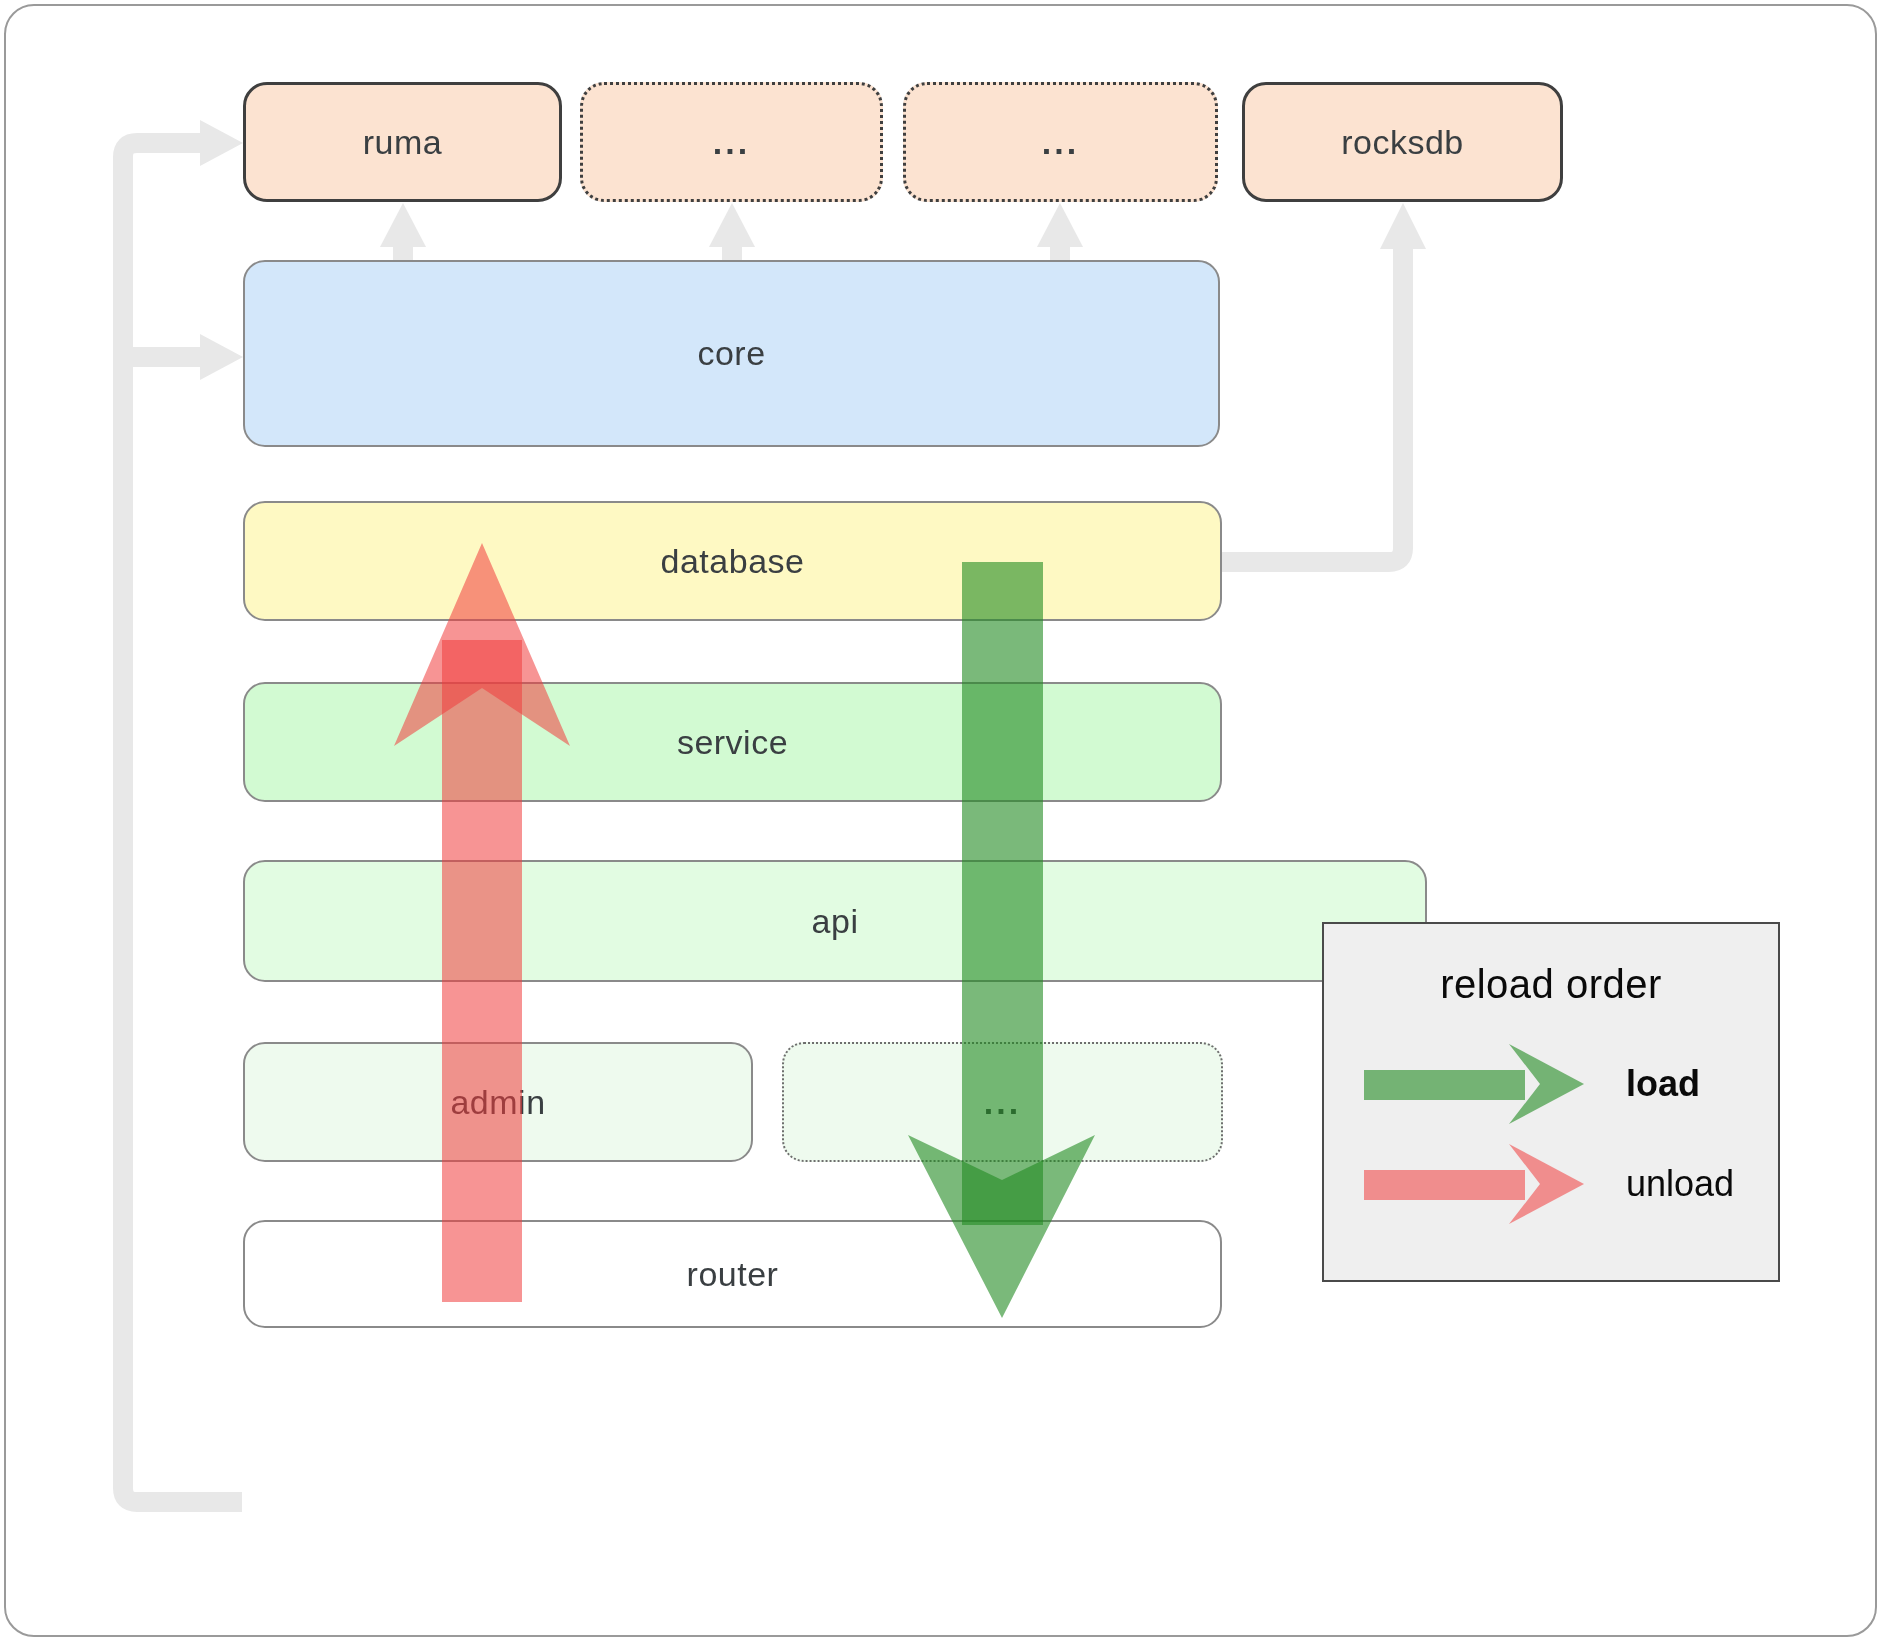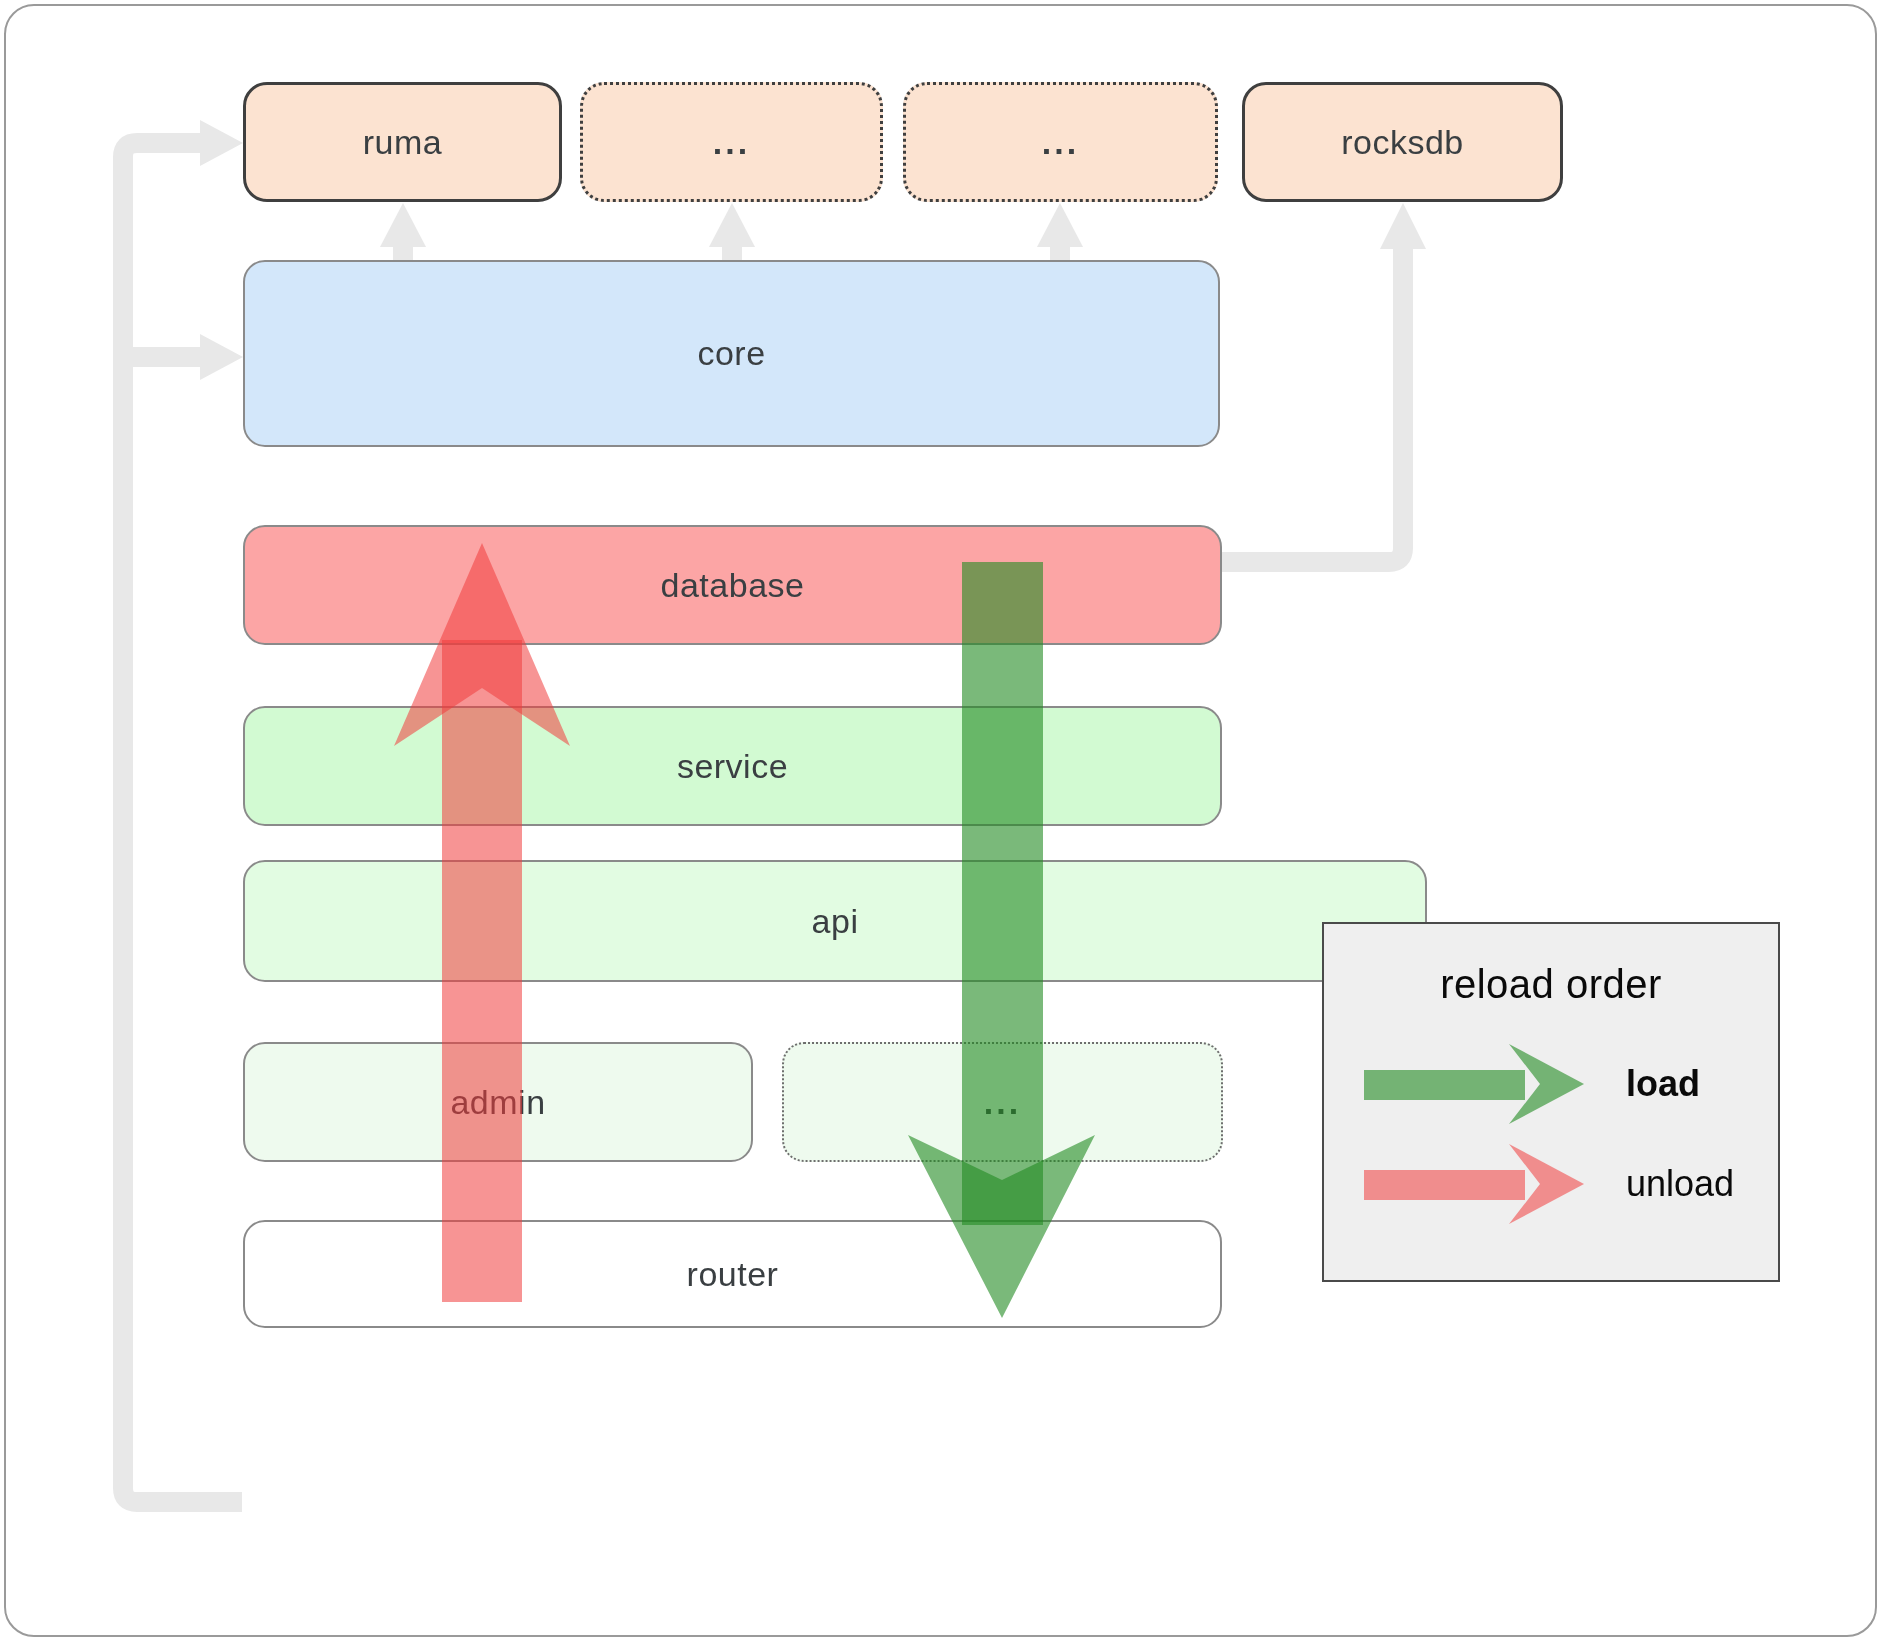--- a/index.html
+++ b/index.html
@@ -77,24 +77,24 @@
   <div class="box r24 dotted-dark b-more2" style="background-color: rgb(252, 227, 209);">
     <span class="dots">...</span>
   </div>
   <div class="box r22 solid-gray b-core" style="background-color: rgb(211, 231, 250);">
     <span>core</span>
   </div>
 
   <div class="box r24 solid-dark b-rocksdb" style="background-color: rgb(252, 227, 209);">
     <span>rocksdb</span>
   </div>
-  <div class="box r22 solid-gray b-database" style="background-color: #fca5a5; margin-top: 24px;">
+  <div class="box r22 solid-gray b-database" style="background-color: #fef9c3;">
     <span>database</span>
   </div>
-  <div class="box r22 solid-gray b-service" style="background-color: rgb(210, 250, 210); margin-top: 24px;">
+  <div class="box r22 solid-gray b-service" style="background-color: rgb(210, 250, 210);">
     <span>service</span>
   </div>
   <div class="box r22 solid-gray b-api" style="background-color: rgb(226, 252, 226);">
     <span>api</span>
   </div>
   <div class="box r22 solid-gray b-admin" style="background-color: rgb(238, 250, 238);">
     <span>admin</span>
   </div>
   <div class="box r22 dotted-gray b-more3" style="background-color: rgb(238, 250, 238);">
     <span class="dots">...</span>

